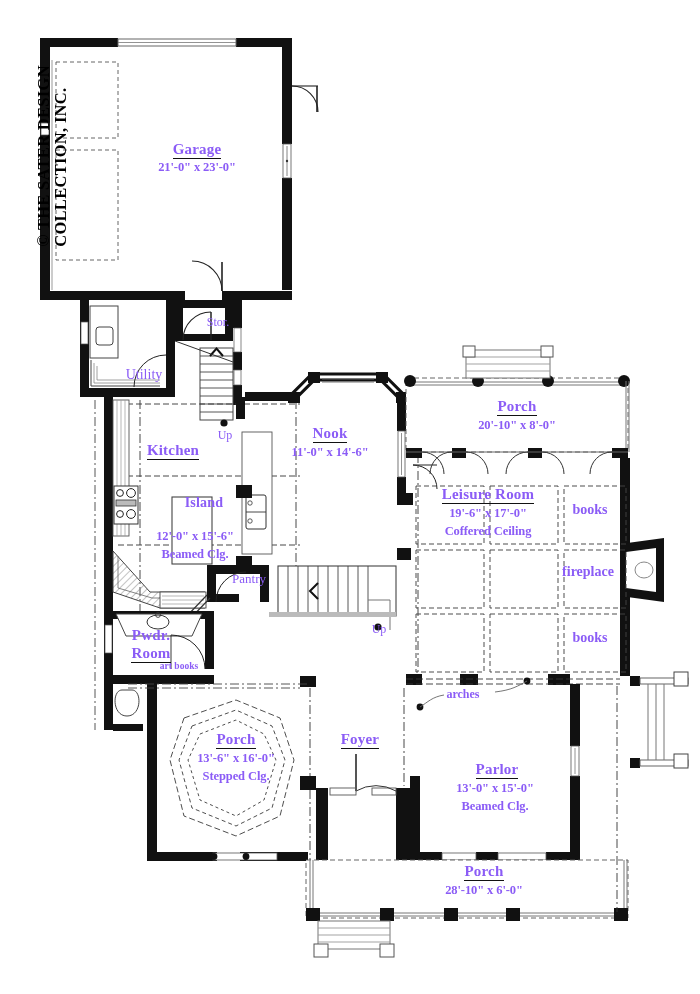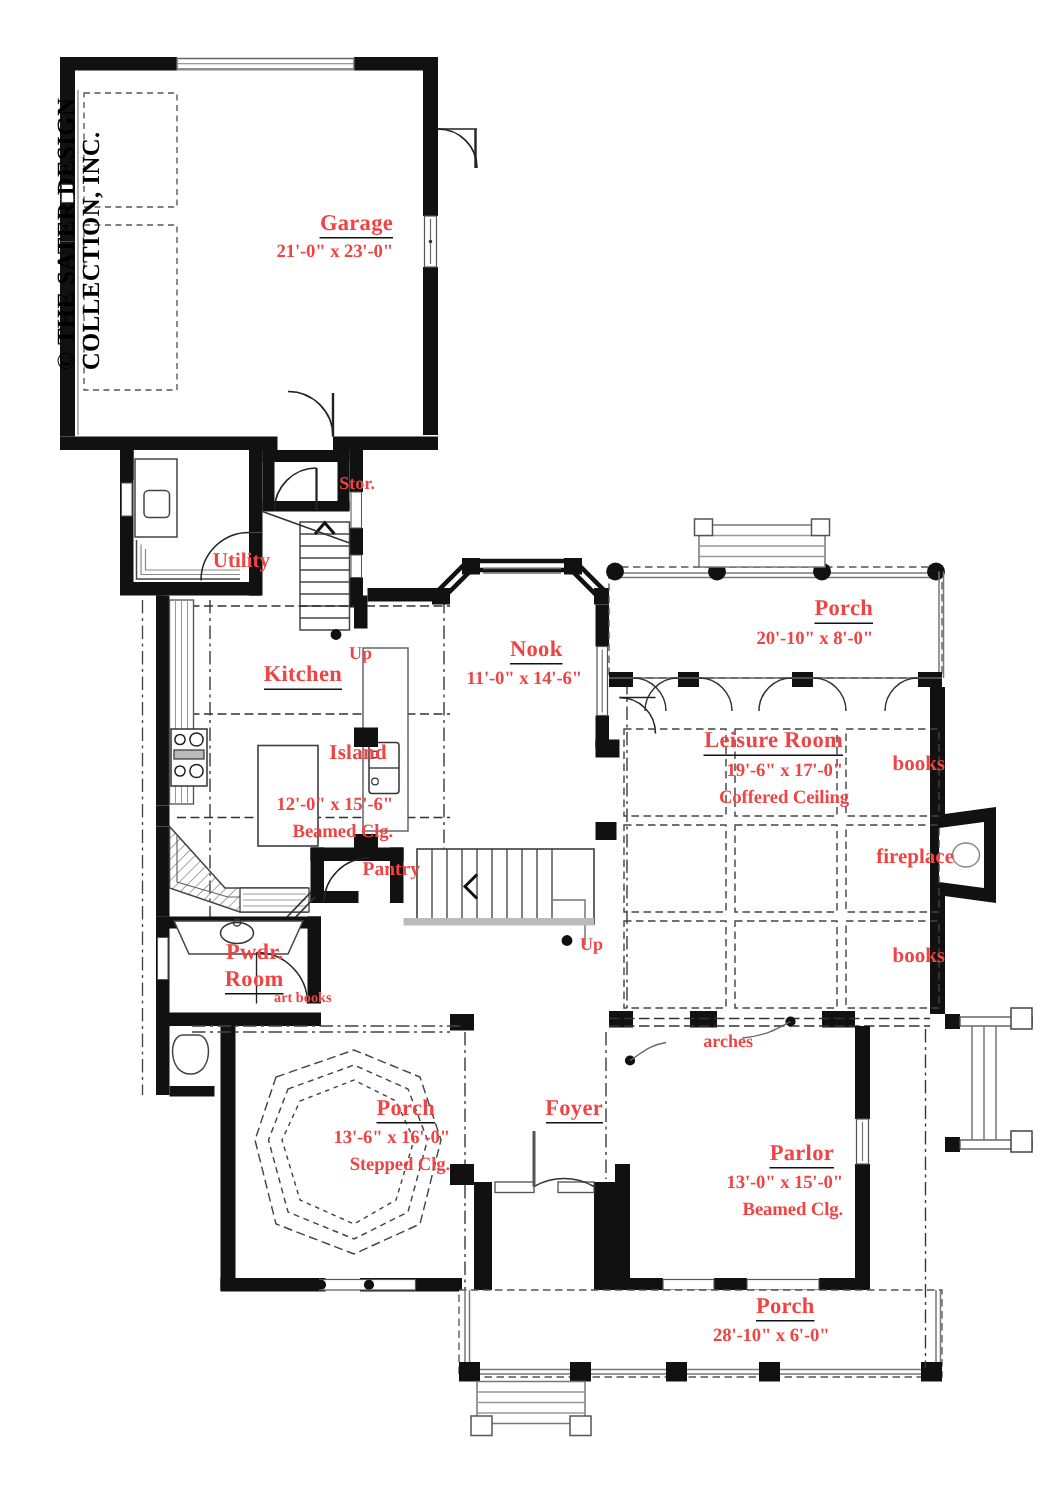--- a/index.html
+++ b/index.html
@@ -1,23 +1,23 @@
 <!DOCTYPE html>
 <html><head>
 <meta charset="utf-8">
 <style>
   html,body{margin:0;padding:0;background:#ffffff;}
   body{width:700px;height:994px;overflow:hidden;font-family:"Liberation Serif",serif;color:#000;}
   #plan{position:relative;width:700px;height:994px;background:#fff;}
   svg{display:block;}
-  .lbl{position:absolute;text-align:right;font-family:"Liberation Serif",serif;color:#ef4444;white-space:nowrap;}
+  .lbl{position:absolute;text-align:center;font-family:"Liberation Serif",serif;color:#8b5cf6;white-space:nowrap;}
   .rm{font-weight:700;font-size:15px;letter-spacing:.2px;}
   .rm .u{border-bottom:1.3px solid #111;padding-bottom:1px;}
   .dim{font-weight:700;font-size:12.5px;letter-spacing:-.1px;}
-  .sm{font-weight:700;font-size:12px;}
+  .sm{font-weight:400;font-size:12px;}
   .tiny{font-weight:700;font-size:9.5px;}
   .xs{font-weight:700;font-size:14px;}
   #copy{position:absolute;left:-67px;top:110px;width:240px;transform:rotate(-90deg);transform-origin:center center;
         font-family:"Liberation Serif",serif;font-weight:700;font-size:16.5px;letter-spacing:.3px;line-height:1.02;text-align:left;}
   #copy div{white-space:nowrap;}
 </style>
 </head>
 <body>
 
 <div id="plan">

